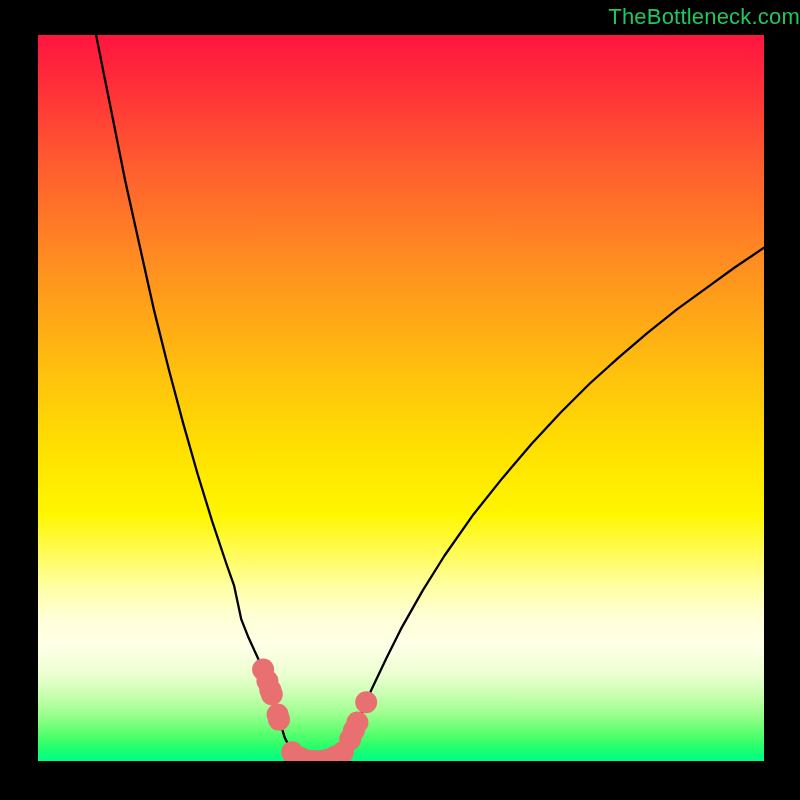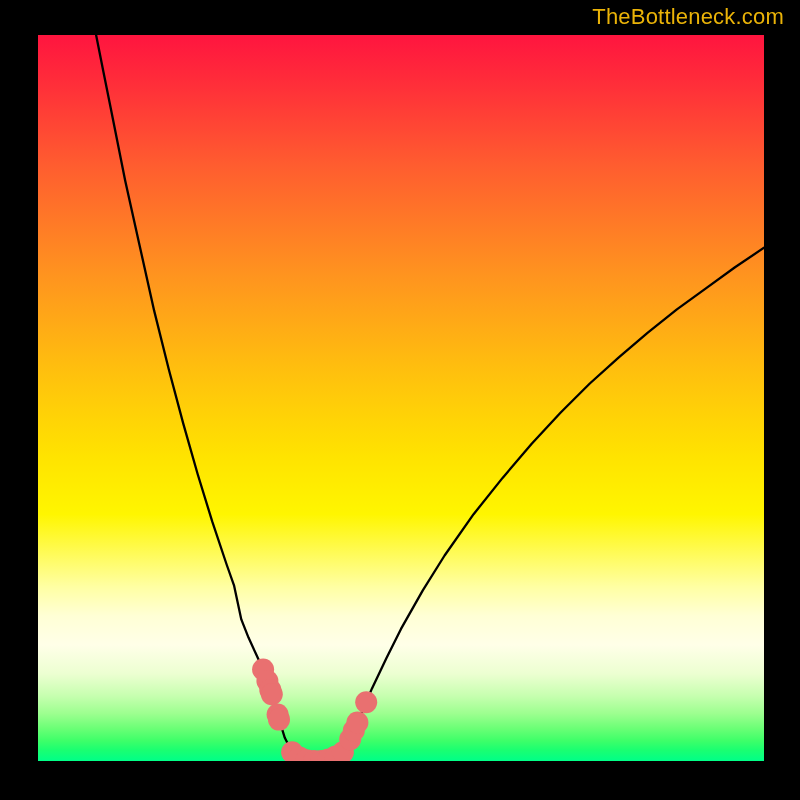--- a/index.html
+++ b/index.html
@@ -46,22 +46,22 @@
       #9cff8f 93.5%,
       #6bff76 95.5%,
       #3eff69 97.2%,
       #1aff71 98.5%,
       #00ff88 100%
     );
   }
   .watermark {
     position: absolute;
     top: 4px;
-    right: 16px;
-    color: #eab308;
+    right: 0;
+    color: #22c55e;
     font-size: 22px;
     font-weight: 500;
     letter-spacing: 0.2px;
     font-family: Arial, Helvetica, sans-serif;
   }
   svg.curve {
     position: absolute;
     left: 0; top: 0;
   }
 </style>

